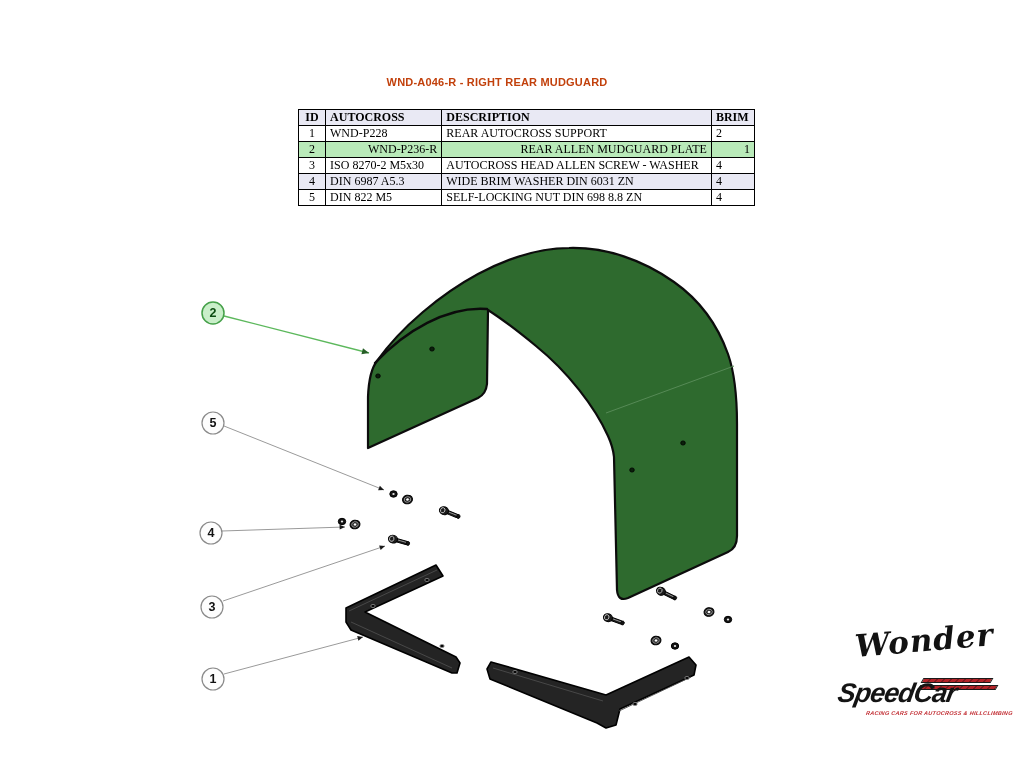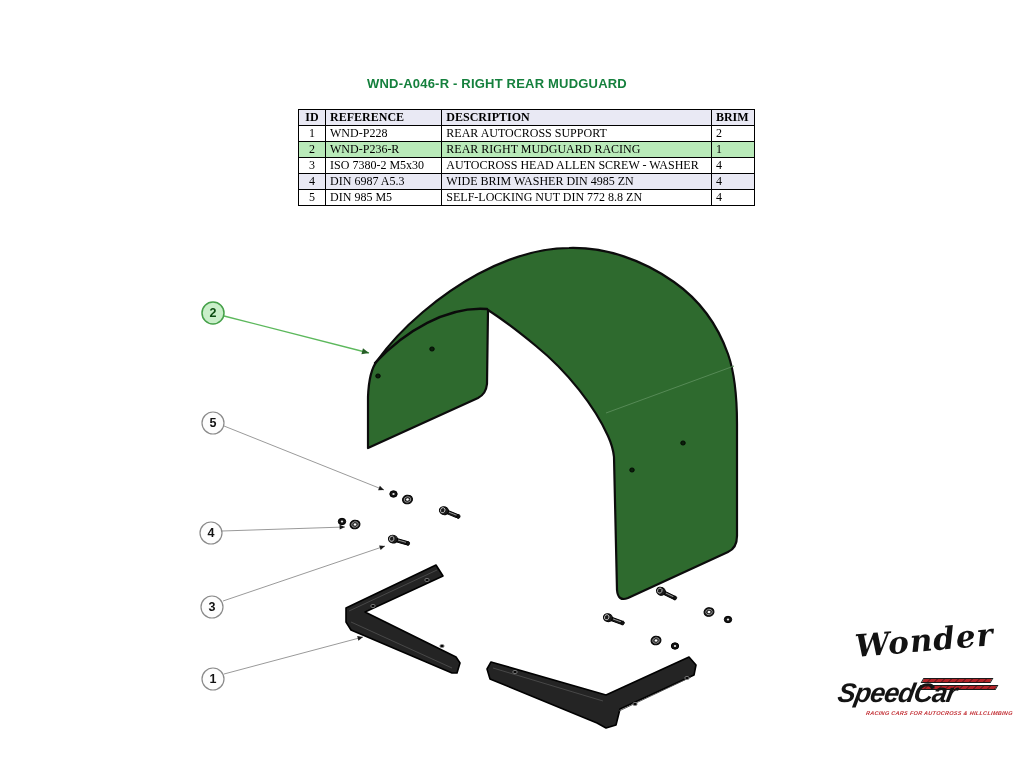--- a/index.html
+++ b/index.html
@@ -1,35 +1,35 @@
 <!DOCTYPE html>
 <html><head>
 <meta charset="utf-8">
 <style>
   * { margin:0; padding:0; box-sizing:border-box; }
   body { width:1024px; height:768px; background:#ffffff; font-family:"Liberation Sans", sans-serif; }
   .sheet { position:relative; width:1024px; height:768px; background:#fff; overflow:hidden; }
 
   .title { position:absolute; top:76px; left:0; width:994px; text-align:center;
-           font-size:13px; font-weight:bold; letter-spacing:.2px; color:#15803d;
+           font-size:11px; font-weight:bold; letter-spacing:.2px; color:#c2410c;
            font-family:"Liberation Sans", sans-serif; }
 
   table.bom { position:absolute; left:298px; top:109px; width:457px;
               border-collapse:collapse; table-layout:fixed;
               font-family:"Liberation Serif", serif; font-size:12px; color:#000;
               border:1.5px solid #000; }
   table.bom th, table.bom td { border:1px solid #000; height:15px; padding:0 4px;
               overflow:hidden; white-space:nowrap; font-weight:normal; text-align:left; }
   table.bom th { font-weight:bold; background:#e9e9f4; }
   table.bom .c-id  { width:27px; text-align:center; }
   table.bom .c-ref { width:116px; }
   table.bom .c-desc{ width:269px; }
   table.bom .c-un  { width:43px; }
   tr.row-lav  td { background:#e9e9f4; }
-  tr.row-sel  td { background:#b9eab9; }
+  tr.row-sel  td { background:#b9eab9;text-align:right; }
 
   svg.drawing { position:absolute; left:0; top:0; width:1024px; height:768px; }
 
   .logo-wonder { position:absolute; left:845px; top:622px; width:160px; height:52px;
                  text-align:center; transform:rotate(-5deg);
                  font-family:"DejaVu Serif", serif; font-style:italic; font-weight:600;
                  font-size:31px; color:#121212; letter-spacing:1px; }
   .logo-speedcar { position:absolute; left:836px; top:676px; width:166px; height:50px; }
   .sc-bar1 { position:absolute; right:10px; top:2px; width:70px; height:5px;
              background:repeating-linear-gradient(90deg,#b32429 0 5px,#7e1a1e 5px 7px);
@@ -51,54 +51,54 @@
 <body>
 
 <div class="sheet">
 
   <div class="title">WND-A046-R - RIGHT REAR MUDGUARD</div>
 
   <table class="bom">
     <thead>
       <tr>
         <th class="c-id">ID</th>
-        <th class="c-ref">REFERENCE</th>
+        <th class="c-ref">AUTOCROSS</th>
         <th class="c-desc">DESCRIPTION</th>
         <th class="c-un">BRIM</th>
       </tr>
     </thead>
     <tbody>
       <tr>
         <td class="c-id">1</td>
         <td class="c-ref">WND-P228</td>
         <td class="c-desc">REAR AUTOCROSS SUPPORT</td>
         <td class="c-un">2</td>
       </tr>
       <tr class="row-sel">
         <td class="c-id">2</td>
         <td class="c-ref">WND-P236-R</td>
-        <td class="c-desc">REAR RIGHT MUDGUARD RACING</td>
+        <td class="c-desc">REAR ALLEN MUDGUARD PLATE</td>
         <td class="c-un">1</td>
       </tr>
       <tr>
         <td class="c-id">3</td>
-        <td class="c-ref">ISO 7380-2 M5x30</td>
+        <td class="c-ref">ISO 8270-2 M5x30</td>
         <td class="c-desc">AUTOCROSS HEAD ALLEN SCREW - WASHER</td>
         <td class="c-un">4</td>
       </tr>
       <tr class="row-lav">
         <td class="c-id">4</td>
         <td class="c-ref">DIN 6987 A5.3</td>
-        <td class="c-desc">WIDE BRIM WASHER DIN 4985 ZN</td>
+        <td class="c-desc">WIDE BRIM WASHER DIN 6031 ZN</td>
         <td class="c-un">4</td>
       </tr>
       <tr>
         <td class="c-id">5</td>
-        <td class="c-ref">DIN 985 M5</td>
-        <td class="c-desc">SELF-LOCKING NUT DIN 772 8.8 ZN</td>
+        <td class="c-ref">DIN 822 M5</td>
+        <td class="c-desc">SELF-LOCKING NUT DIN 698 8.8 ZN</td>
         <td class="c-un">4</td>
       </tr>
     </tbody>
   </table>
 
   <svg class="drawing" viewBox="0 0 1024 768">
     <defs>
       <marker id="ah-dark" viewBox="0 0 10 10" refX="9" refY="5" markerWidth="9" markerHeight="6" orient="auto-start-reverse">
         <path d="M0,1 L9,5 L0,9 Z" fill="#1a1a1a"></path>
       </marker>

